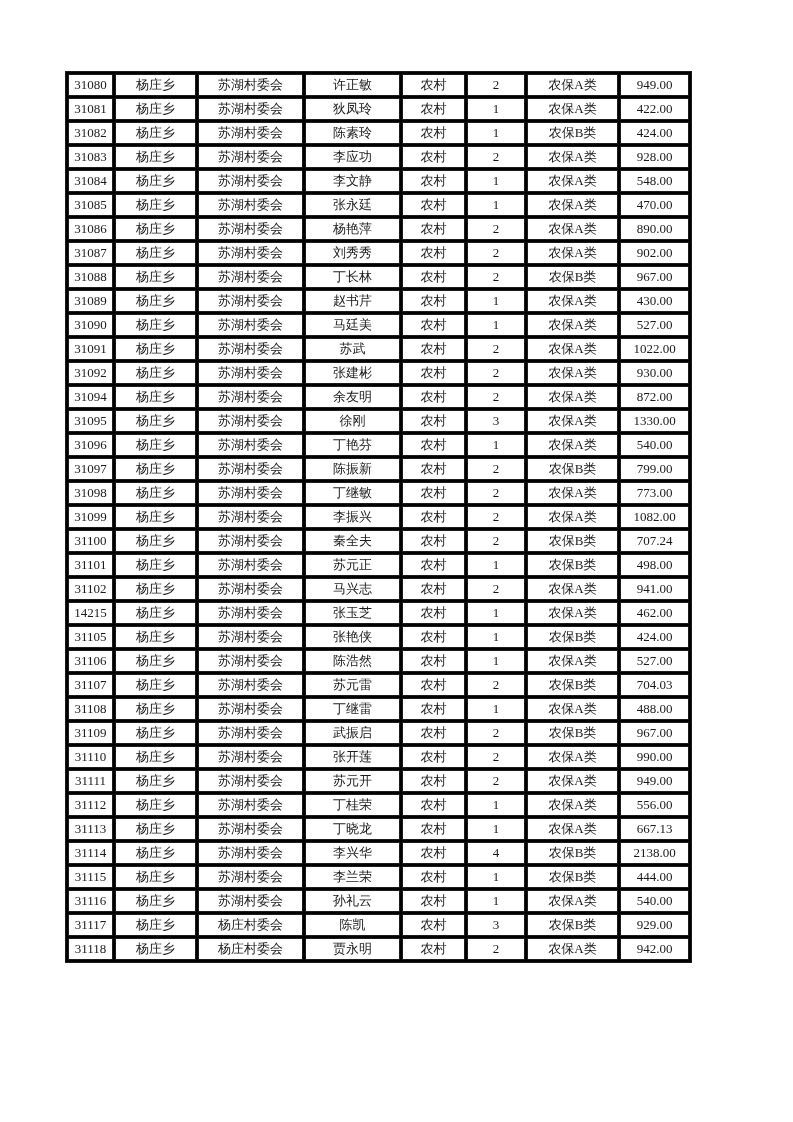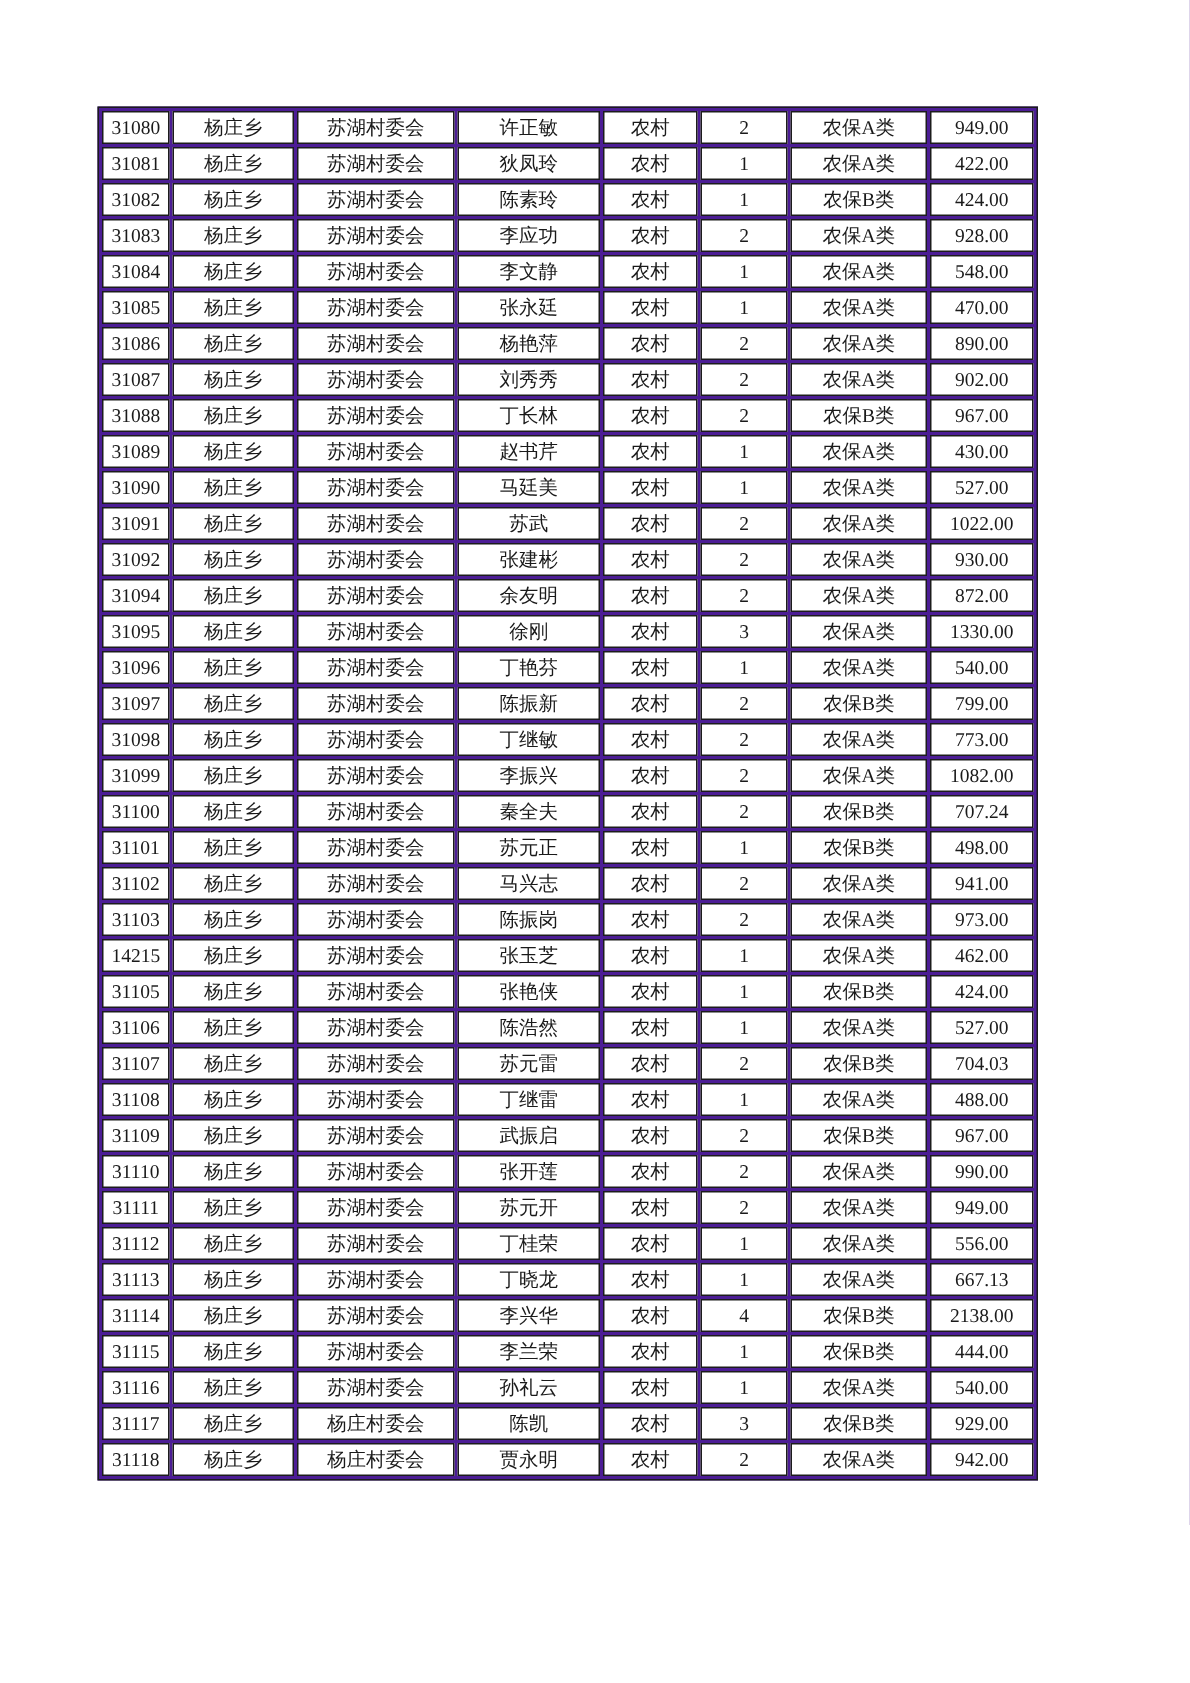--- a/index.html
+++ b/index.html
@@ -17,21 +17,21 @@
     color: #1a1a1a;
   }
   table.roster {
     position: absolute;
     left: 65px;
     top: 71px;
     border-collapse: separate;
     border-spacing: 2px;
     border: 1px solid #1c1c1c;
     table-layout: fixed;
-    background: #4c1d95;
+    background: #000000;
   }
   table.roster td {
     border: 1px solid #1c1c1c;
     height: 20px;
     line-height: 20px;
     padding: 0;
     text-align: center;
     vertical-align: middle;
     font-size: 13px;
     white-space: nowrap;
@@ -277,30 +277,20 @@
     <td>31102</td>
     <td>杨庄乡</td>
     <td>苏湖村委会</td>
     <td>马兴志</td>
     <td>农村</td>
     <td>2</td>
     <td>农保A类</td>
     <td>941.00</td>
   </tr>
         <tr>
-    <td>31103</td>
-    <td>杨庄乡</td>
-    <td>苏湖村委会</td>
-    <td>陈振岗</td>
-    <td>农村</td>
-    <td>2</td>
-    <td>农保A类</td>
-    <td>973.00</td>
-  </tr>
-        <tr>
     <td>14215</td>
     <td>杨庄乡</td>
     <td>苏湖村委会</td>
     <td>张玉芝</td>
     <td>农村</td>
     <td>1</td>
     <td>农保A类</td>
     <td>462.00</td>
   </tr>
         <tr>

